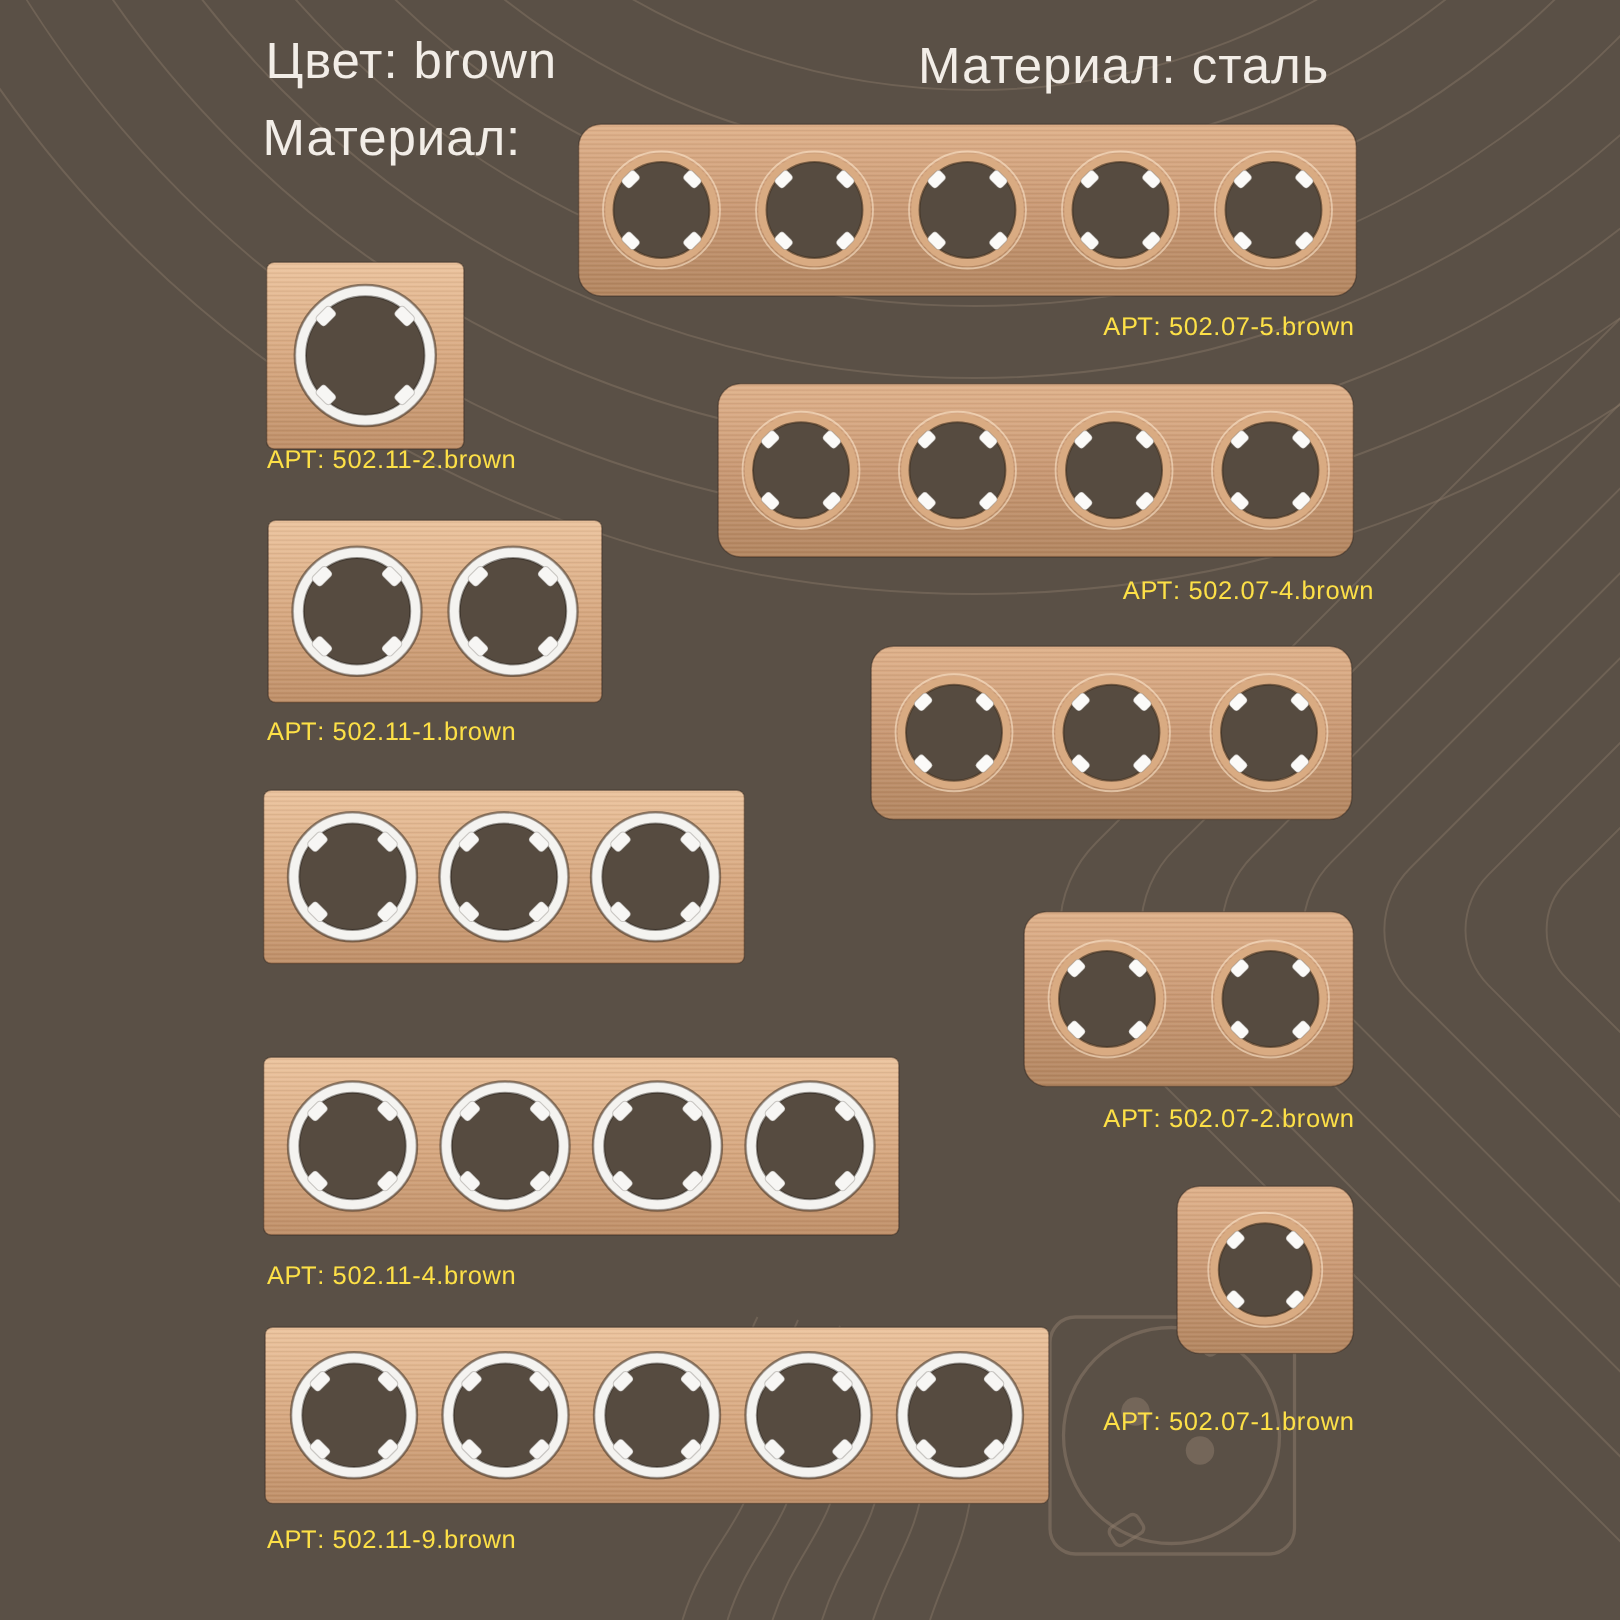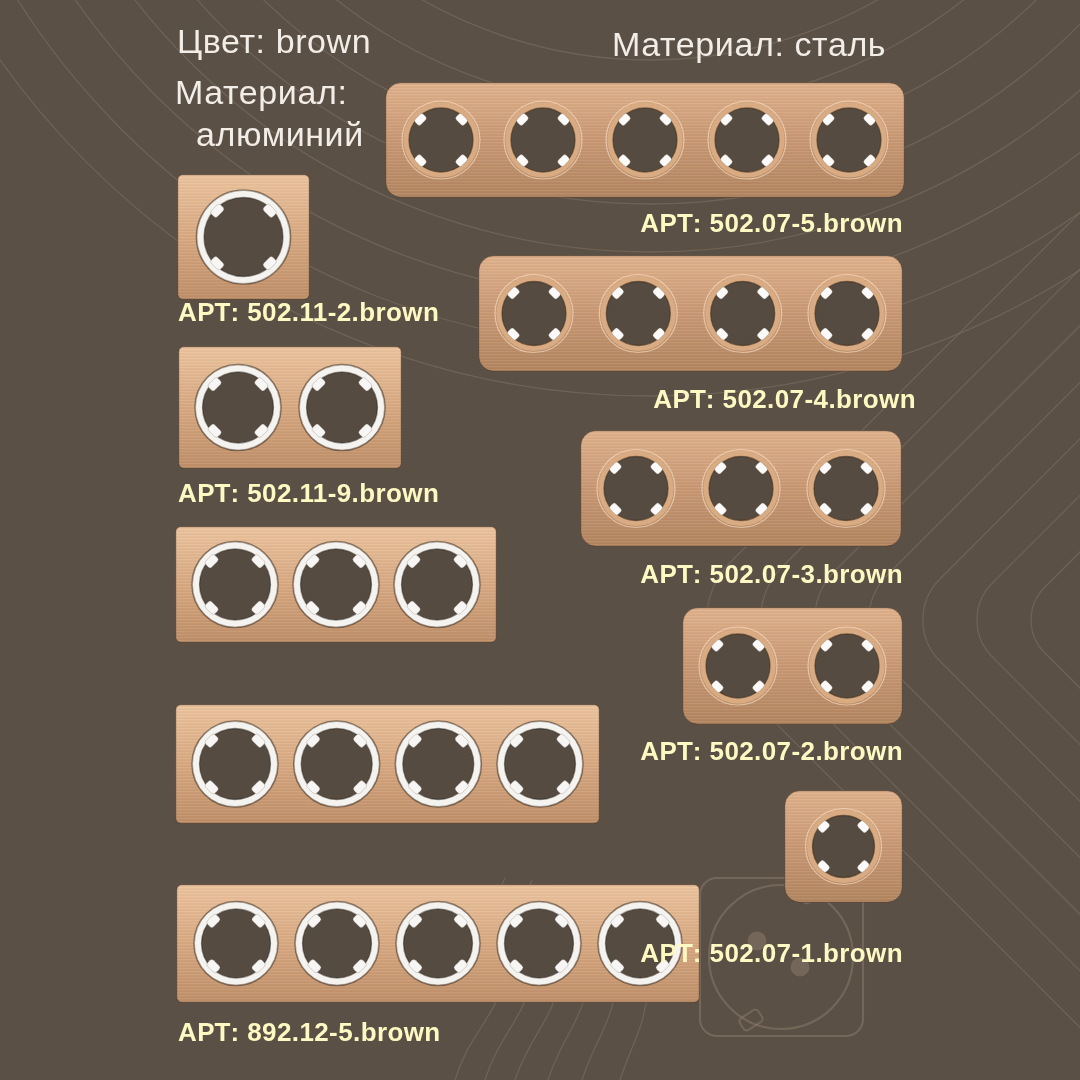--- a/index.html
+++ b/index.html
@@ -7,23 +7,22 @@
     position:relative;width:1080px;height:1080px;overflow:hidden;
     background:#5a5046;font-family:"Liberation Sans",sans-serif;
   }
   .bg-svg{position:absolute;left:0;top:0;}
   .heading{
     position:absolute;font-size:34px;color:#f2ede7;letter-spacing:.6px;
     white-space:nowrap;font-weight:400;
   }
   .frame{position:absolute;line-height:0;}
   .label{
-    position:absolute;font-size:26px;color:#fef9c3;letter-spacing:.4px;
+    position:absolute;font-size:17px;color:#fde047;letter-spacing:.4px;
     white-space:nowrap;
-    font-weight:bold;
   }
   .lab-right{text-align:right;}
 </style>
 </head>
 <body>
 
 <div class="stage">
 
   <svg class="bg-svg" width="1080" height="1080" viewBox="0 0 1080 1080">
     <g fill="none" stroke="#8d7c6c" stroke-opacity="0.42" stroke-width="1.3">
@@ -60,21 +59,20 @@
       <circle cx="781" cy="957" r="72"></circle>
       <circle cx="757" cy="941" r="9.5" fill="#8d7c6c" fill-opacity="0.5" stroke="none"></circle>
       <circle cx="800" cy="967" r="9.5" fill="#8d7c6c" fill-opacity="0.5" stroke="none"></circle>
       <rect x="800" y="886" width="22" height="14" rx="4" transform="rotate(-33 811 893)"></rect>
       <rect x="740" y="1013" width="22" height="14" rx="4" transform="rotate(-33 751 1020)"></rect>
     </g>
   </svg>
 
   <div class="heading" style="left:177px;top:22px">Цвет: brown</div>
   <div class="heading" style="left:175px;top:73px">Материал:</div>
-  <div class="heading" style="left:196px;top:115px">алюминий</div>
   <div class="heading" style="left:612px;top:25px">Материал: сталь</div>
 
   <div class="frame" style="left: 177px; top: 174px;"><svg width="133" height="126" viewBox="0 0 133 126">
     <defs>
       <linearGradient id="pg0" x1="0" y1="0" x2="0" y2="1">
             <stop offset="0" stop-color="#ecc49e"></stop>
             <stop offset="0.5" stop-color="#d8a981"></stop>
             <stop offset="1" stop-color="#bf8f68"></stop>
           </linearGradient>
       <pattern id="br0" width="4" height="3" patternUnits="userSpaceOnUse">
@@ -843,20 +841,20 @@
         </g>
         <g transform="translate(39.7,76.3) rotate(225)">
       <rect x="-5.75" y="-4" width="11.5" height="8" rx="2.6" fill="#fbfaf8" stroke="rgba(120,115,110,0.35)" stroke-width="0.8"></rect>
         </g>
         <g transform="translate(39.7,36.7) rotate(315)">
       <rect x="-5.75" y="-4" width="11.5" height="8" rx="2.6" fill="#fbfaf8" stroke="rgba(120,115,110,0.35)" stroke-width="0.8"></rect>
         </g>
   </svg></div>
 
   <div class="label" style="top: 297px; left: 178px;">АРТ: 502.11-2.brown</div>
-  <div class="label" style="top: 478px; left: 178px;">АРТ: 502.11-9.brown</div>
-  <div class="label" style="top: 1017px; left: 178px;">АРТ: 892.12-5.brown</div>
+  <div class="label" style="top: 478px; left: 178px;">АРТ: 502.11-1.brown</div>
+  <div class="label" style="top: 841px; left: 178px;">АРТ: 502.11-4.brown</div>
+  <div class="label" style="top: 1017px; left: 178px;">АРТ: 502.11-9.brown</div>
   <div class="label lab-right" style="top: 208px; right: 177px;">АРТ: 502.07-5.brown</div>
   <div class="label lab-right" style="top: 384px; right: 164px;">АРТ: 502.07-4.brown</div>
-  <div class="label lab-right" style="top: 559px; right: 177px;">АРТ: 502.07-3.brown</div>
   <div class="label lab-right" style="top: 736px; right: 177px;">АРТ: 502.07-2.brown</div>
   <div class="label lab-right" style="top: 938px; right: 177px; text-align: center;">АРТ: 502.07-1.brown</div>
 </div>
 
 </body></html>

